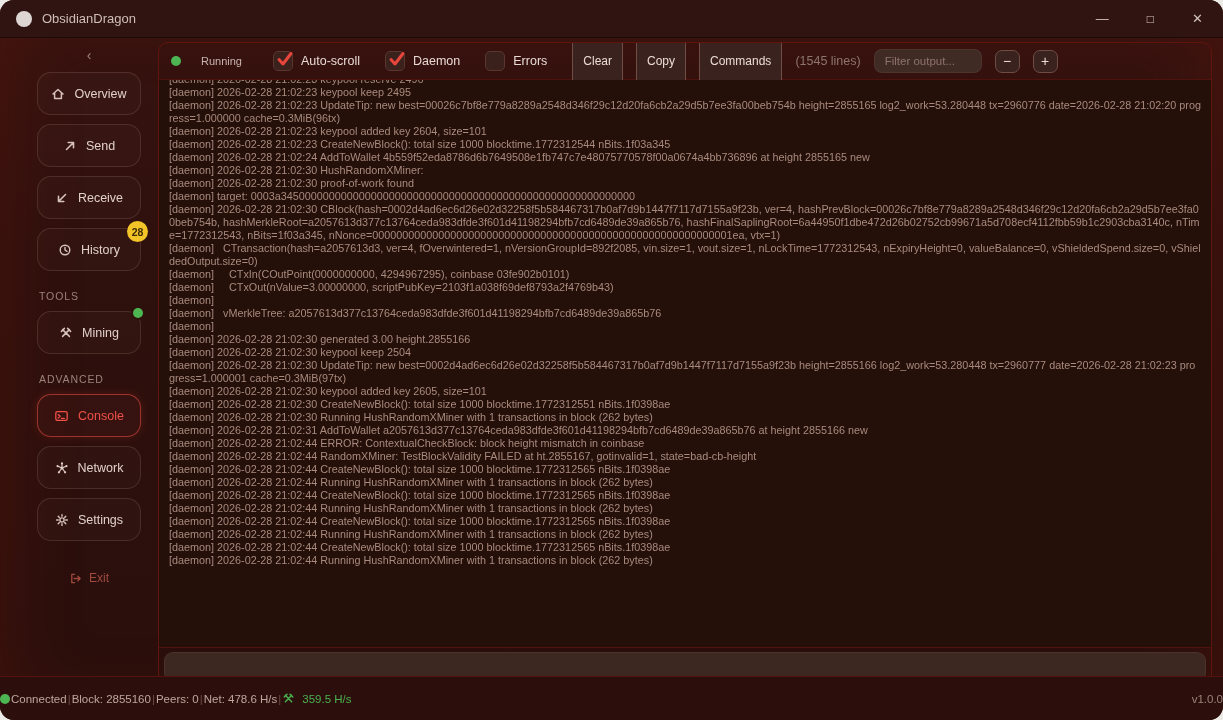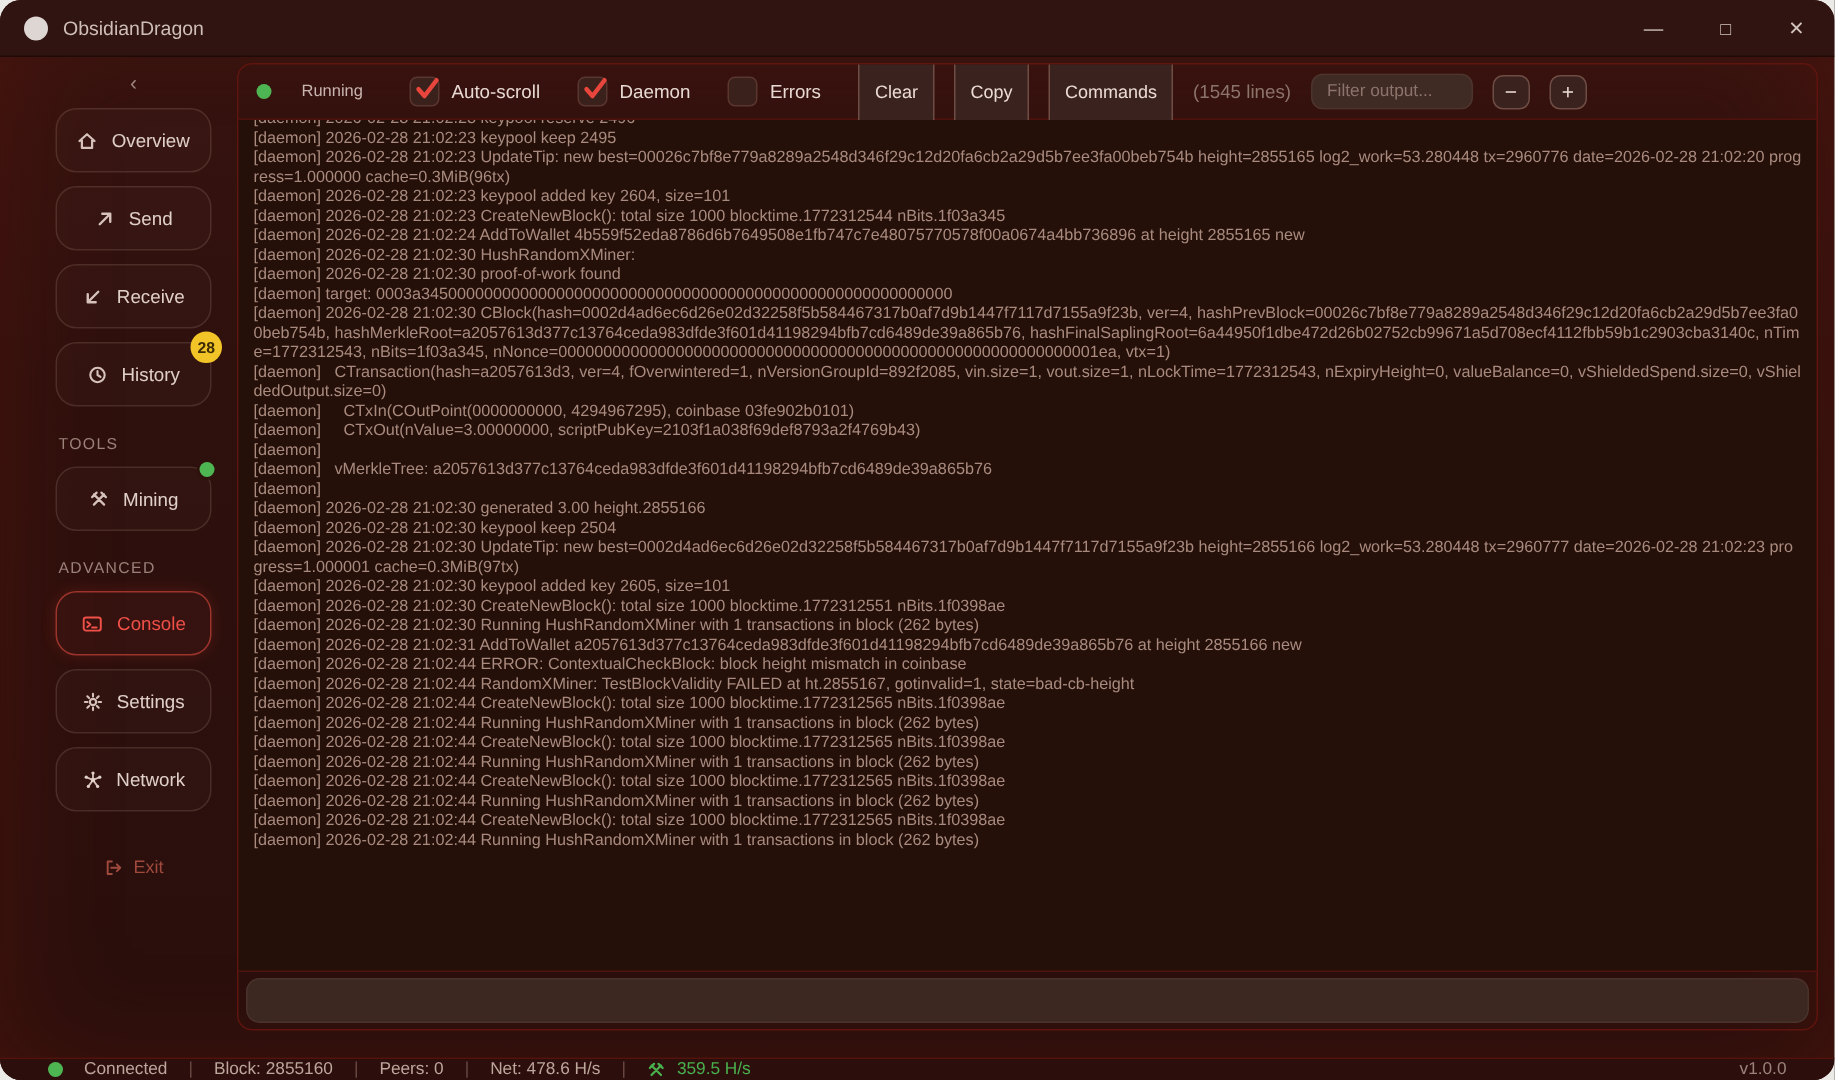--- a/index.html
+++ b/index.html
@@ -57,22 +57,22 @@
   .zoom-btn{width:25px;height:23px;border:1px solid #6f4d44;border-radius:7px;background:#3a231e;
     color:#ecdcd5;font-size:14px;line-height:1;font-family:inherit;padding:0;cursor:default;}
   .log{flex:1;background:#241009;overflow:hidden;padding:0 10px;}
   .log-inner{margin-top:-7px;}
   .log-line{font-size:10.8px;line-height:13px;color:#a98a7e;white-space:pre-wrap;word-break:break-all;}
   .cmdrow{flex:none;height:39px;border-top:1px solid #4f120c;padding:4px 5px;box-sizing:border-box;}
   .cmd-input{width:100%;height:100%;box-sizing:border-box;background:#3c2721;
     border:1px solid rgba(210,160,140,.10);border-radius:9px;outline:none;color:#d8c5bd;
     font-family:inherit;font-size:12px;padding:0 10px;}
   
-  .statusbar{position:absolute;bottom:0;left:0;right:0;height:15px;background:#2c0f0c;
-    border-top:1px solid #53120c;display:flex;align-items:center;padding:0 32px;gap:14px;
+  .statusbar{position:absolute;bottom:0;left:0;right:0;height:44px;background:#2c0f0c;
+    border-top:1px solid #53120c;display:flex;align-items:center;padding:0 0;gap:1px;
     font-size:11.5px;color:#bda69c;box-sizing:border-box;}
   .sep{color:#6b4a42;}
   .hash-group{display:flex;align-items:center;gap:7px;color:#49b14e;}
   .hash-group svg{stroke:#49b14e;}
   .version{margin-left:auto;color:#9a837a;}
 </style>
 </head>
 <body>
 
 <div class="window">
@@ -137,38 +137,38 @@
 
       <button class="side-btn active">
         <svg width="15" height="14" viewBox="0 0 15 14" fill="none" stroke-width="1.3" stroke-linecap="round" stroke-linejoin="round">
             <rect x="1.8" y="2.6" width="11.4" height="8.8" rx="1.6"></rect>
             <path d="M4.2 5.6 L6.2 7.3 L4.2 9 M7.4 9.3 H10.4"></path>
           </svg>
         <span>Console</span>
       </button>
 
       <button class="side-btn">
-        <svg width="14" height="14" viewBox="0 0 14 14" fill="none" stroke-width="1.4" stroke-linecap="round">
-            <circle cx="7" cy="7" r="2.1"></circle>
-            <path d="M7 1.6 V3.3 M7 10.7 V12.4 M1.6 7 H3.3 M10.7 7 H12.4 M3.2 3.2 L4.4 4.4 M9.6 9.6 L10.8 10.8 M10.8 3.2 L9.6 4.4 M4.4 9.6 L3.2 10.8"></path>
-          </svg>
-        <span>Settings</span>
-      </button>
-
-      <button class="side-btn">
         <svg width="14" height="14" viewBox="0 0 14 14" fill="none" stroke-width="1.2" stroke-linecap="round">
             <path d="M7 7 L7 3 M7 7 L10.8 5.4 M7 7 L9.6 10.6 M7 7 L4.4 10.6 M7 7 L3.2 5.4"></path>
             <circle cx="7" cy="7" r="1.5" fill="currentColor" stroke="none"></circle>
             <circle cx="7" cy="2.4" r="1.1" fill="currentColor" stroke="none"></circle>
             <circle cx="11.5" cy="5.1" r="1.1" fill="currentColor" stroke="none"></circle>
             <circle cx="10.1" cy="11.3" r="1.1" fill="currentColor" stroke="none"></circle>
             <circle cx="3.9" cy="11.3" r="1.1" fill="currentColor" stroke="none"></circle>
             <circle cx="2.5" cy="5.1" r="1.1" fill="currentColor" stroke="none"></circle>
           </svg>
         <span>Network</span>
+      </button>
+
+      <button class="side-btn">
+        <svg width="14" height="14" viewBox="0 0 14 14" fill="none" stroke-width="1.4" stroke-linecap="round">
+            <circle cx="7" cy="7" r="2.1"></circle>
+            <path d="M7 1.6 V3.3 M7 10.7 V12.4 M1.6 7 H3.3 M10.7 7 H12.4 M3.2 3.2 L4.4 4.4 M9.6 9.6 L10.8 10.8 M10.8 3.2 L9.6 4.4 M4.4 9.6 L3.2 10.8"></path>
+          </svg>
+        <span>Settings</span>
       </button>
 
       <button class="exit-btn">
         <svg width="13" height="13" viewBox="0 0 14 14" fill="none" stroke-width="1.4" stroke-linecap="round" stroke-linejoin="round">
             <path d="M6 2.5 H3 V11.5 H6 M5.5 7 H12 M9.6 4.6 L12 7 L9.6 9.4"></path>
           </svg>
         <span>Exit</span>
       </button>
     </aside>
 

